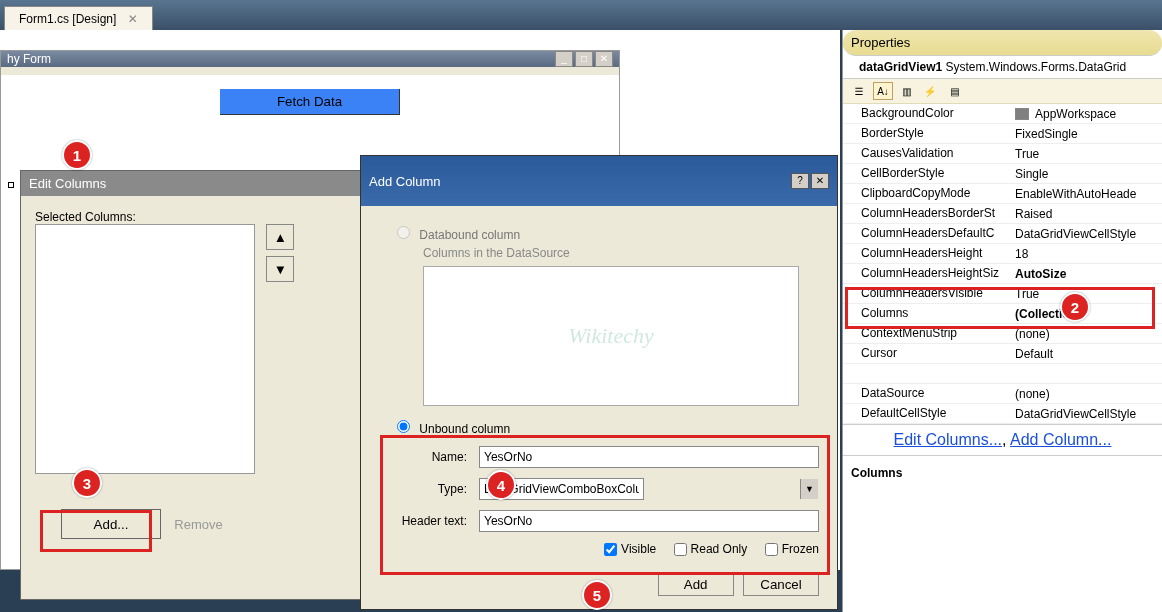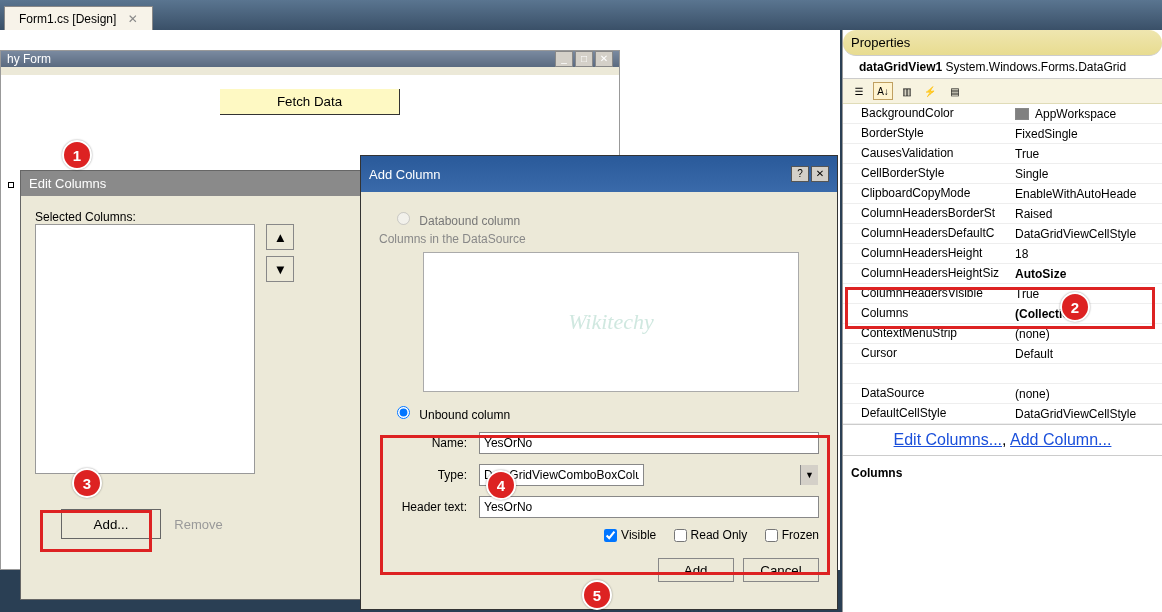--- a/index.html
+++ b/index.html
@@ -21,47 +21,47 @@
   
   
   .canvas { position: absolute; top: 30px; left: 0; width: 840px; bottom: 0; background: #fff; }
   
   
   .form-window { position: absolute; top: 20px; left: 0; width: 620px; height: 520px; background: #ece9d8; border: 1px solid #999; }
   .form-titlebar { background: linear-gradient(#7a8aa0, #5a6a80); color: #fff; padding: 0 6px; font-size: 12px; display: flex; align-items: center; }
   .form-titlebar .spacer { flex: 1; }
   .win-btn { width: 18px; height: 16px; background: #d4d0c8; border: 1px solid #888; margin-left: 2px; text-align: center; line-height: 13px; font-size: 10px; }
   .form-body { background: #fff; position: absolute; top: 24px; bottom: 0; left: 0; right: 0; }
-  .fetch-btn { display: block; margin: 14px auto 0; width: 180px; height: 26px; background: #fef9c3; border: 1px solid #333; border-top: none; border-left: none; }
+  .fetch-btn { display: block; margin: 14px auto 0; width: 180px; height: 26px; background: #3b82f6; border: 1px solid #333; border-top: none; border-left: none; }
   
   
   .handle { width: 6px; height: 6px; background: #fff; border: 1px solid #000; position: absolute; }
   
   
   .edit-columns { position: absolute; top: 170px; left: 20px; width: 400px; height: 430px; background: #ece9d8; border: 1px solid #666; z-index: 2; }
   .dlg-title { background: #8a8a8a; color: #fff; padding: 5px 8px; font-size: 13px; }
   .ec-body { padding: 14px; }
   .ec-label { font-size: 12px; display: block; }
   .ec-list { border: 1px solid #999; background: #fff; width: 220px; height: 250px; display: inline-block; vertical-align: top; }
   .ec-btns { display: inline-block; vertical-align: top; margin-left: 8px; }
   .ec-btns button { display: block; width: 28px; height: 26px; margin-bottom: 6px; background: #ece9d8; border: 1px solid #888; }
   .ec-actions { position: absolute; bottom: 60px; left: 40px; }
   .ec-actions .add { width: 100px; height: 30px; background: #ece9d8; border: 1px solid #666; margin-right: 10px; }
   .ec-actions .remove { color: #999; border: none; background: none; font-size: 13px; }
   
   
   .add-col { position: absolute; top: 155px; left: 360px; width: 478px; height: 455px; background: #ece9d8; border: 1px solid #333; z-index: 3; }
-  .ac-title { background: linear-gradient(#2a5a9a, #3a6aaa); color: #fff; padding: 10px 8px; font-size: 13px; display: flex; align-items: center; }
+  .ac-title { background: linear-gradient(#2a5a9a, #3a6aaa); color: #fff; padding: 17px 8px; font-size: 13px; display: flex; align-items: center; }
   .ac-title .spacer { flex: 1; }
   .ac-title .winbtn { width: 18px; height: 16px; background: #d4d0c8; border: 1px solid #555; margin-left: 2px; text-align: center; line-height: 13px; font-size: 10px; color: #000; }
   .ac-body { padding: 14px 18px; }
   .radio-row { margin: 6px 0 4px 18px; color: #777; }
   .radio-row input { margin-right: 6px; }
   .radio-row.active { color: #000; }
-  .ds-label { color: #888; font-size: 12px; }
+  .ds-label { margin-left: 44px; color: #888; font-size: 12px; }
   .ds-box { margin: 6px 20px 14px 44px; height: 140px; background: #fff; border: 1px solid #aaa; position: relative; }
   .wm { position: absolute; top: 50%; left: 50%; transform: translate(-50%,-50%); color: #d0e8e0; font-family: cursive; font-size: 22px; font-style: italic; }
   .form-row { display: flex; align-items: center; margin: 10px 0; }
   .form-row label { width: 100px; text-align: right; padding-right: 12px; }
   .form-row input[type=text], .form-row select { flex: 1; height: 22px; border: 1px solid #888; padding: 2px 4px; background: #fff; font-family: inherit; font-size: 12px; }
   .sel-wrap { flex: 1; position: relative; }
   .sel-wrap .arrow { position: absolute; right: 1px; top: 1px; width: 18px; height: 20px; background: #d4d0c8; border-left: 1px solid #888; text-align: center; line-height: 20px; font-size: 9px; }
   .check-row { text-align: right; margin: 10px 0 0; }
   .check-row label { margin-left: 14px; }
   .check-row input { margin-right: 4px; vertical-align: middle; }

